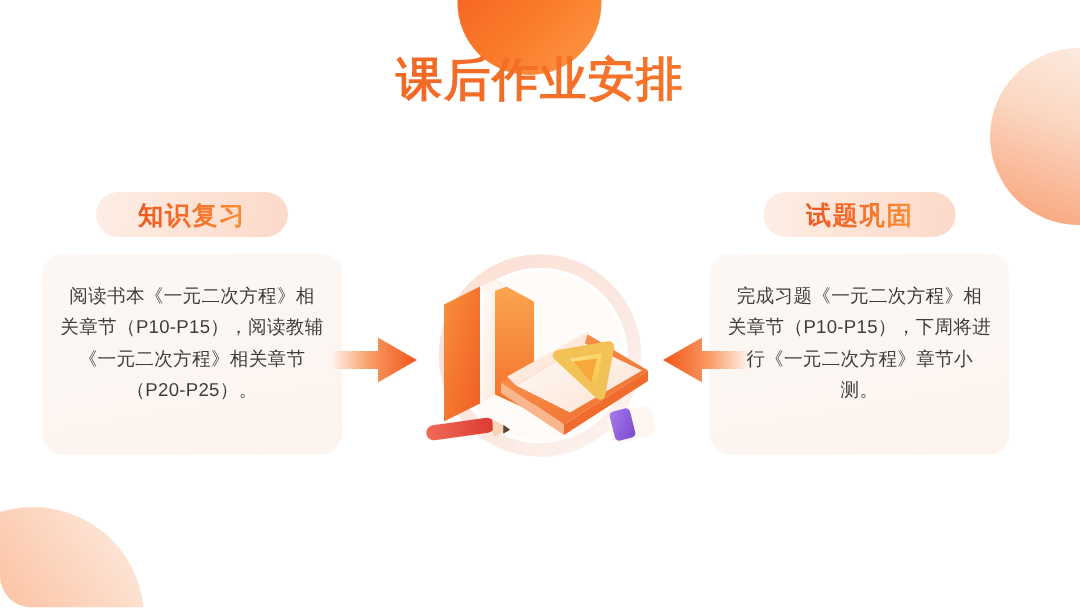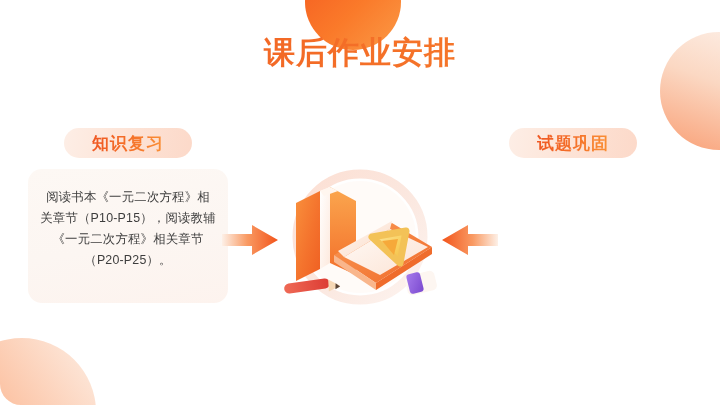--- a/index.html
+++ b/index.html
@@ -154,20 +154,23 @@
     </div>
     <div class="card">
       <div class="card-text">阅读书本《一元二次方程》相关章节（P10-P15），阅读教辅《一元二次方程》相关章节（P20-P25）。</div>
     </div>
   </div>
 
   <div class="col col-right">
     <div class="badge">
       <span class="badge-label">试题巩固</span>
     </div>
+    <div class="card">
+      <div class="card-text">完成习题《一元二次方程》相关章节（P10-P15），下周将进行《一元二次方程》章节小测。</div>
+    </div>
   </div>
 
   <div class="arrow arrow-left">
     <svg width="56" height="32" viewBox="0 0 56 32">
       <defs>
         <linearGradient id="gArrowR" x1="0" y1="0" x2="1" y2="0">
           <stop offset="0%" stop-color="#fdf0e7"></stop>
           <stop offset="45%" stop-color="#f99a63"></stop>
           <stop offset="100%" stop-color="#f2541b"></stop>
         </linearGradient>

